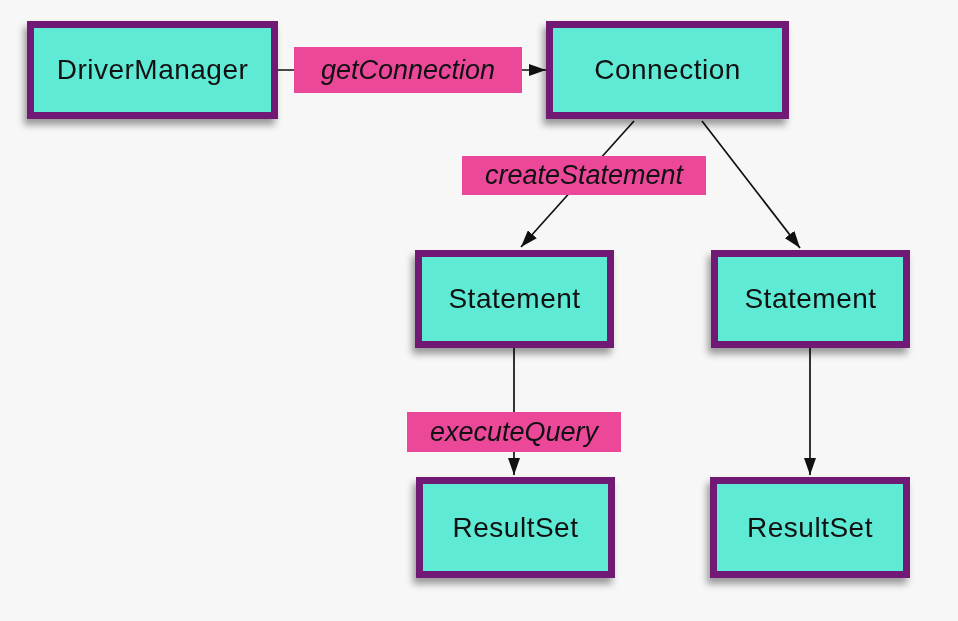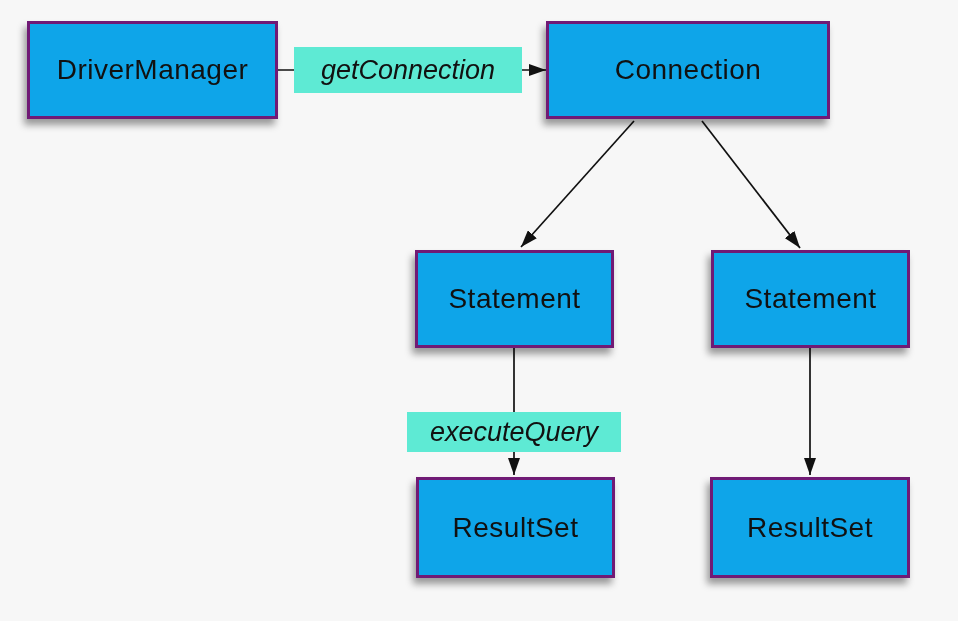--- a/index.html
+++ b/index.html
@@ -18,50 +18,50 @@
   .edges-layer {
     position: absolute;
     left: 0;
     top: 0;
     z-index: 1;
   }
   .node {
     position: absolute;
     z-index: 2;
     box-sizing: border-box;
-    background: #0ea5e9;
-    border: 3px solid #701a75;
+    background: #5eead4;
+    border: 7px solid #701a75;
     box-shadow: -3px 6px 7px rgba(0,0,0,0.38);
     display: flex;
     align-items: center;
     justify-content: center;
   }
   .node span {
     font-size: 28px;
     color: #111111;
     letter-spacing: 0.5px;
     white-space: nowrap;
   }
   .edge-label {
     position: absolute;
     z-index: 3;
-    background: #5eead4;
+    background: #ec4899;
     display: flex;
     align-items: center;
     justify-content: center;
   }
   .edge-label span {
     font-style: italic;
     font-size: 27px;
     color: #111111;
     white-space: nowrap;
   }
   
   #n-drivermanager { left: 27px;  top: 21px;  width: 251px; height: 98px; }
-  #n-connection    { left: 546px; top: 21px;  width: 284px; height: 98px; }
+  #n-connection    { left: 546px; top: 21px;  width: 243px; height: 98px; }
   #n-statement-1   { left: 415px; top: 250px; width: 199px; height: 98px; }
   #n-statement-2   { left: 711px; top: 250px; width: 199px; height: 98px; }
   #n-resultset-1   { left: 416px; top: 477px; width: 199px; height: 101px; }
   #n-resultset-2   { left: 710px; top: 477px; width: 200px; height: 101px; }
   
   #l-getconnection   { left: 294px; top: 47px;  width: 228px; height: 46px; }
   #l-createstatement { left: 462px; top: 156px; width: 244px; height: 39px; }
   #l-executequery    { left: 407px; top: 412px; width: 214px; height: 40px; }
 </style>
 </head>
@@ -103,18 +103,21 @@
   </div>
 
   <div class="node" id="n-resultset-2">
     <span>ResultSet</span>
   </div>
 
   <div class="edge-label" id="l-getconnection">
     <span>getConnection</span>
   </div>
 
+  <div class="edge-label" id="l-createstatement">
+    <span>createStatement</span>
+  </div>
 
   <div class="edge-label" id="l-executequery">
     <span>executeQuery</span>
   </div>
 
 </div>
 
 </body></html>

